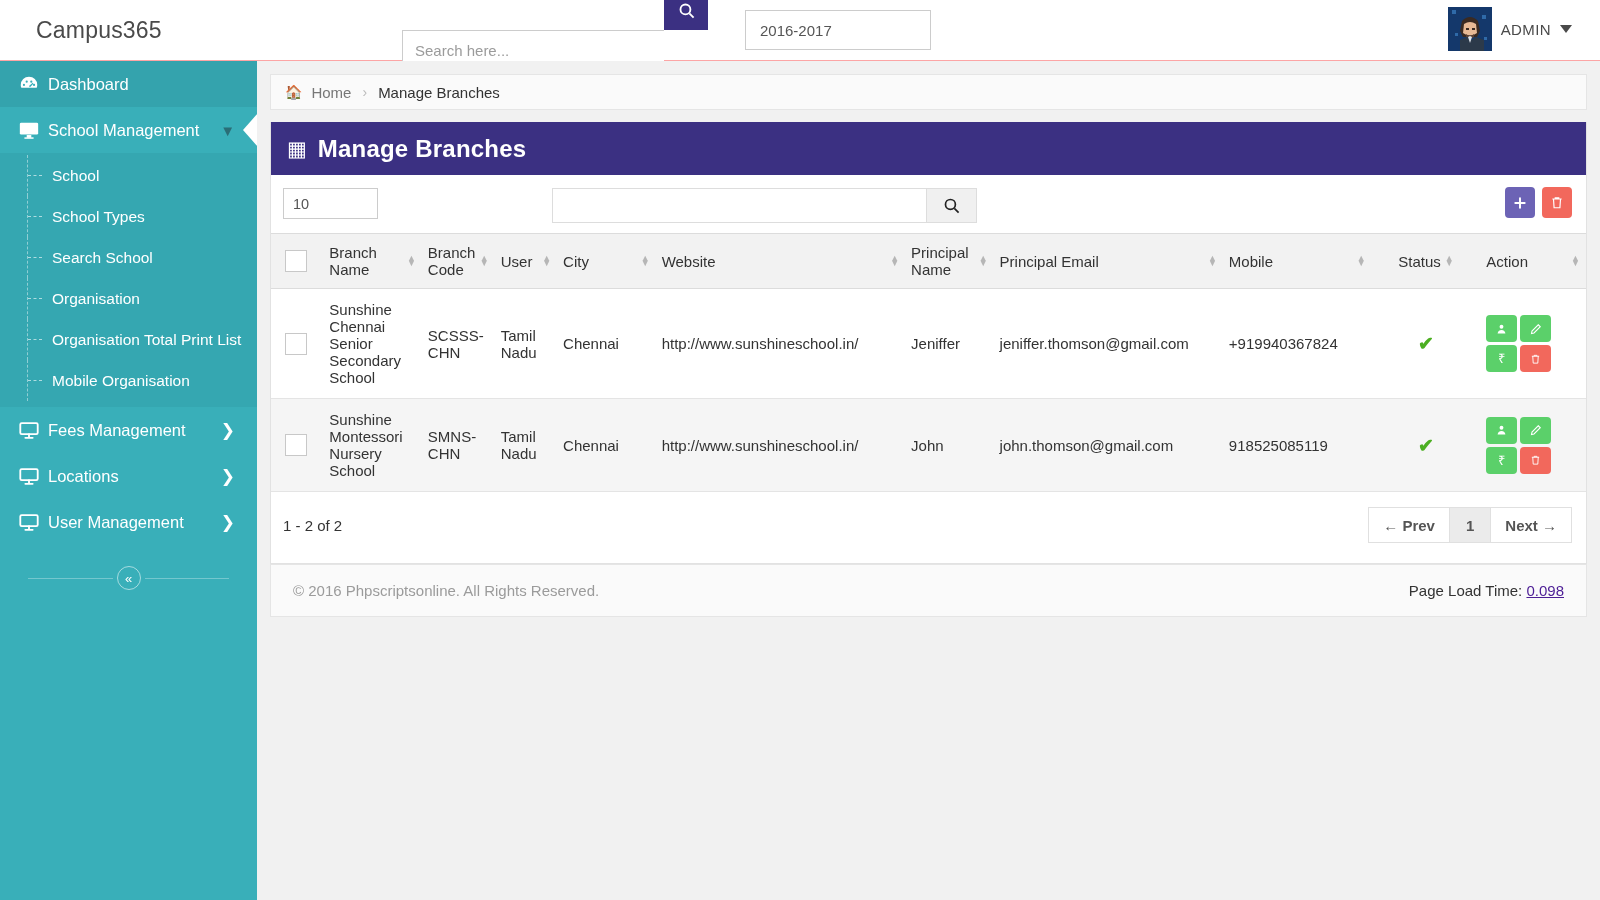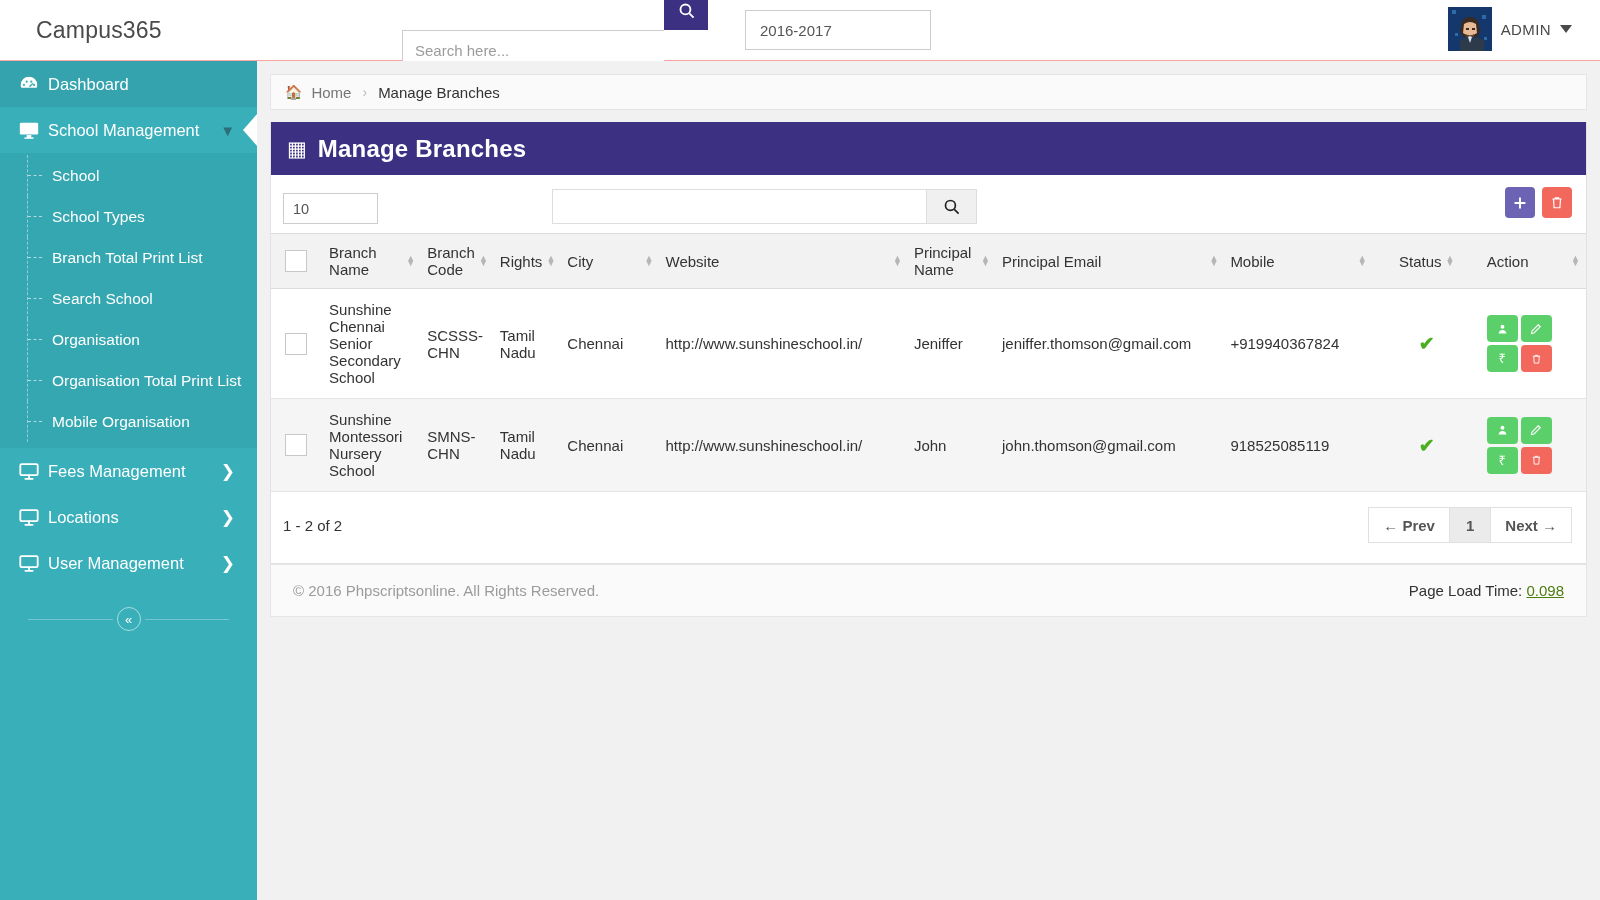--- a/index.html
+++ b/index.html
@@ -125,21 +125,21 @@
     border-top: none;
   }
   .panel-head {
     height: 53px; background: #3b3082; display: flex; align-items: center;
     padding: 0 0 0 16px; color: #fff;
   }
   .panel-head .grid-icon { font-size: 21px; margin-right: 11px; line-height: 1; }
   .panel-title { font-size: 24px; font-weight: 700; letter-spacing: .2px; }
 
   .table-toolbar {
-    display: flex; align-items: flex-end; padding: 13px 12px 9px 12px;
+    display: flex; align-items: flex-start; padding: 13px 12px 9px 12px;
     position: relative; min-height: 58px;
   }
   .len-select {
     width: 95px; height: 31px; border: 1px solid #ccc; background: #fff;
     padding: 0 9px; font-size: 14.5px; color: #555;
     display: flex; align-items: center;
   }
   .dt-search { display: flex; margin-left: 174px; }
   .dt-search input {
     width: 375px; height: 35px; border: 1px solid #ddd; background: #fff;
@@ -212,21 +212,21 @@
 
   .footer {
     position: absolute; left: 13px; right: 13px; top: 503px; height: 53px;
     background: #fafafa; border: 1px solid #e5e5e5;
     display: flex; align-items: center; justify-content: space-between;
     padding: 0 22px; font-size: 15px;
   }
   .copy { color: #9b9b9b; }
   .plt { color: #333; }
   .plt b { color: #333; font-weight: 400; }
-  .plt .val { color: #4d7c0f; text-decoration: underline; }
+  .plt .val { color: #4c1d95; text-decoration: underline; }
 </style>
 </head>
 <body>
 
 <div class="topbar">
   <div class="brand">Campus365</div>
 
   <div class="topsearch">
     <input type="text" placeholder="Search here..." style="">
     <button class="sbtn">
@@ -296,24 +296,20 @@
     <div class="sub-item">
       <span class="sub-dash"></span>
       <span>School</span>
     </div>
     <div class="sub-item">
       <span class="sub-dash"></span>
       <span>School Types</span>
     </div>
     <div class="sub-item">
       <span class="sub-dash"></span>
-      <span>Branch Total Print List</span>
-    </div>
-    <div class="sub-item">
-      <span class="sub-dash"></span>
       <span>Search School</span>
     </div>
     <div class="sub-item">
       <span class="sub-dash"></span>
       <span>Organisation</span>
     </div>
     <div class="sub-item">
       <span class="sub-dash"></span>
       <span>Organisation Total Print List</span>
     </div>
@@ -428,21 +424,21 @@
             <span class="th-inner">
               <span>Branch Code</span>
               <span class="sort-arrows">
                   <span>▲</span>
                   <span>▼</span>
                 </span>
             </span>
           </th>
           <th style="width:62px">
             <span class="th-inner">
-              <span>Rights</span>
+              <span>User</span>
               <span class="sort-arrows">
                   <span>▲</span>
                   <span>▼</span>
                 </span>
             </span>
           </th>
           <th style="width:98px">
             <span class="th-inner">
               <span>City</span>
               <span class="sort-arrows">

